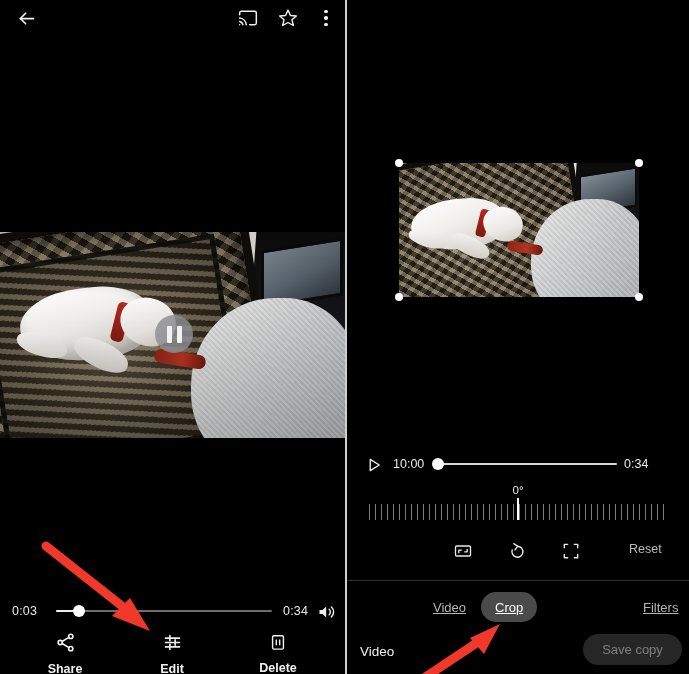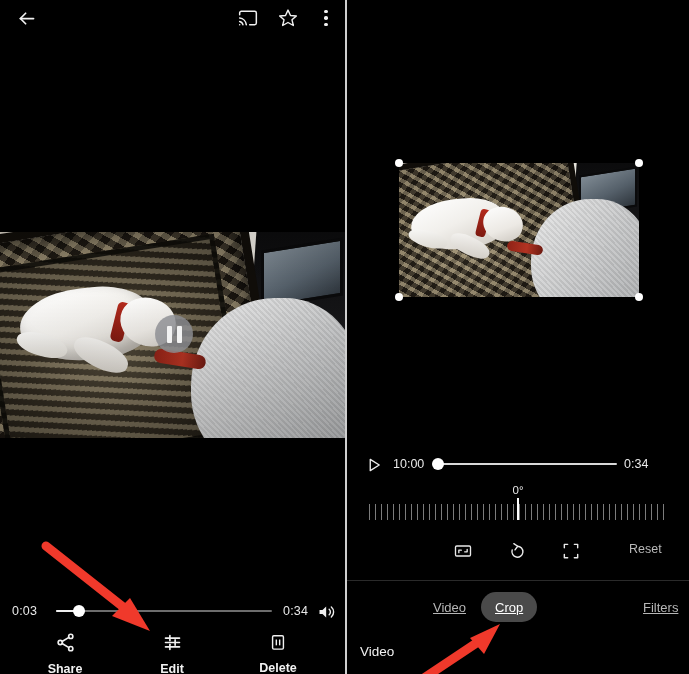--- a/index.html
+++ b/index.html
@@ -750,19 +750,20 @@
 
   <div id="right-sep"></div>
 
   <div id="edit-tabs">
     <div class="edit-tab" id="tab-video">Video</div>
     <div class="edit-tab selected" id="tab-crop">Crop</div>
     <div class="edit-tab" id="tab-filters">Filters</div>
   </div>
 
   <div id="cancel-button">Video</div>
+  <div id="save-copy-button">Save copy</div>
 
   <svg class="arrow-svg" id="arrow-right" width="110" height="72" viewBox="0 0 110 72">
     <line x1="14" y1="66" x2="80" y2="22" stroke="#f0392b" stroke-width="9" stroke-linecap="round"></line>
     <polygon points="96,8 66,22 80,38" fill="#f0392b"></polygon>
   </svg>
 
 </div>
 
 </body></html>

